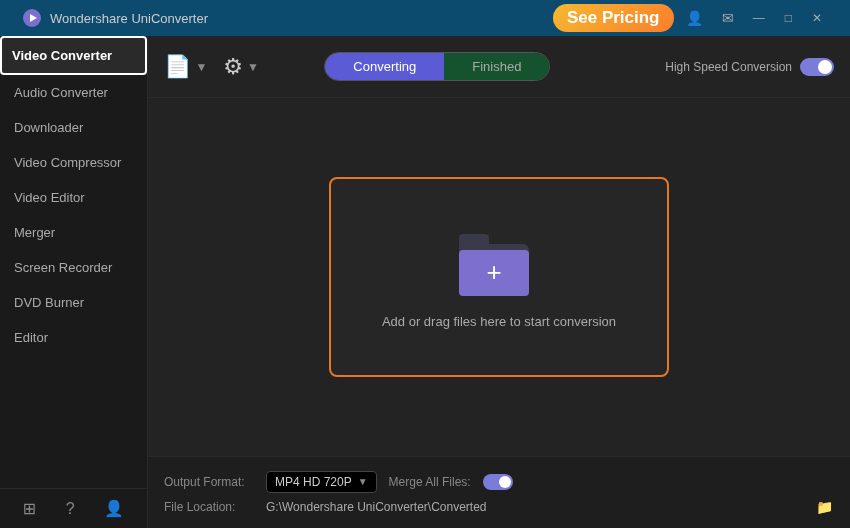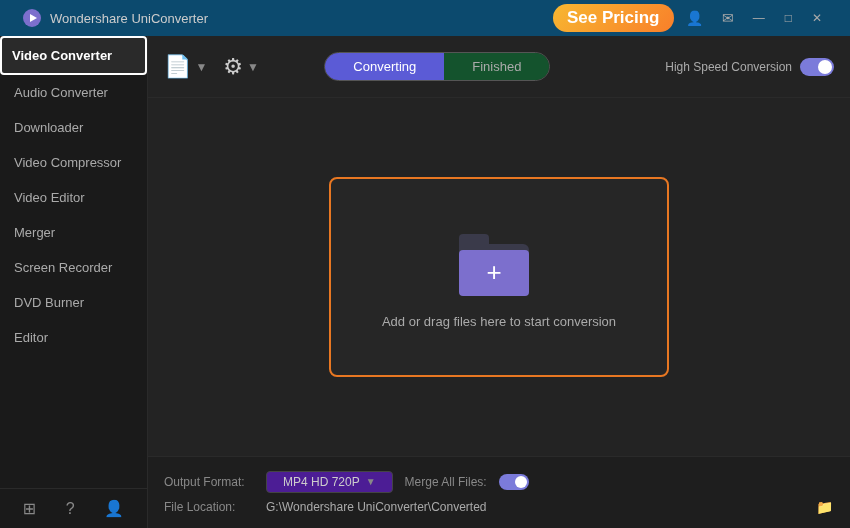--- a/index.html
+++ b/index.html
@@ -275,25 +275,25 @@
       align-items: center;
       gap: 12px;
       padding: 3px 0;
     }
     .bottom-label {
       font-size: 12px;
       color: #888;
       min-width: 90px;
     }
     .format-select {
-      background: #4c1d95;
+      background: #000000;
       border: 1px solid #444;
       color: #ccc;
       font-size: 12px;
-      padding: 3px 16px;
+      padding: 3px 8px;
       border-radius: 4px;
       cursor: pointer;
       display: flex;
       align-items: center;
       gap: 6px;
     }
     .select-arrow { color: #888; font-size: 10px; }
     .merge-label {
       font-size: 12px;
       color: #888;

